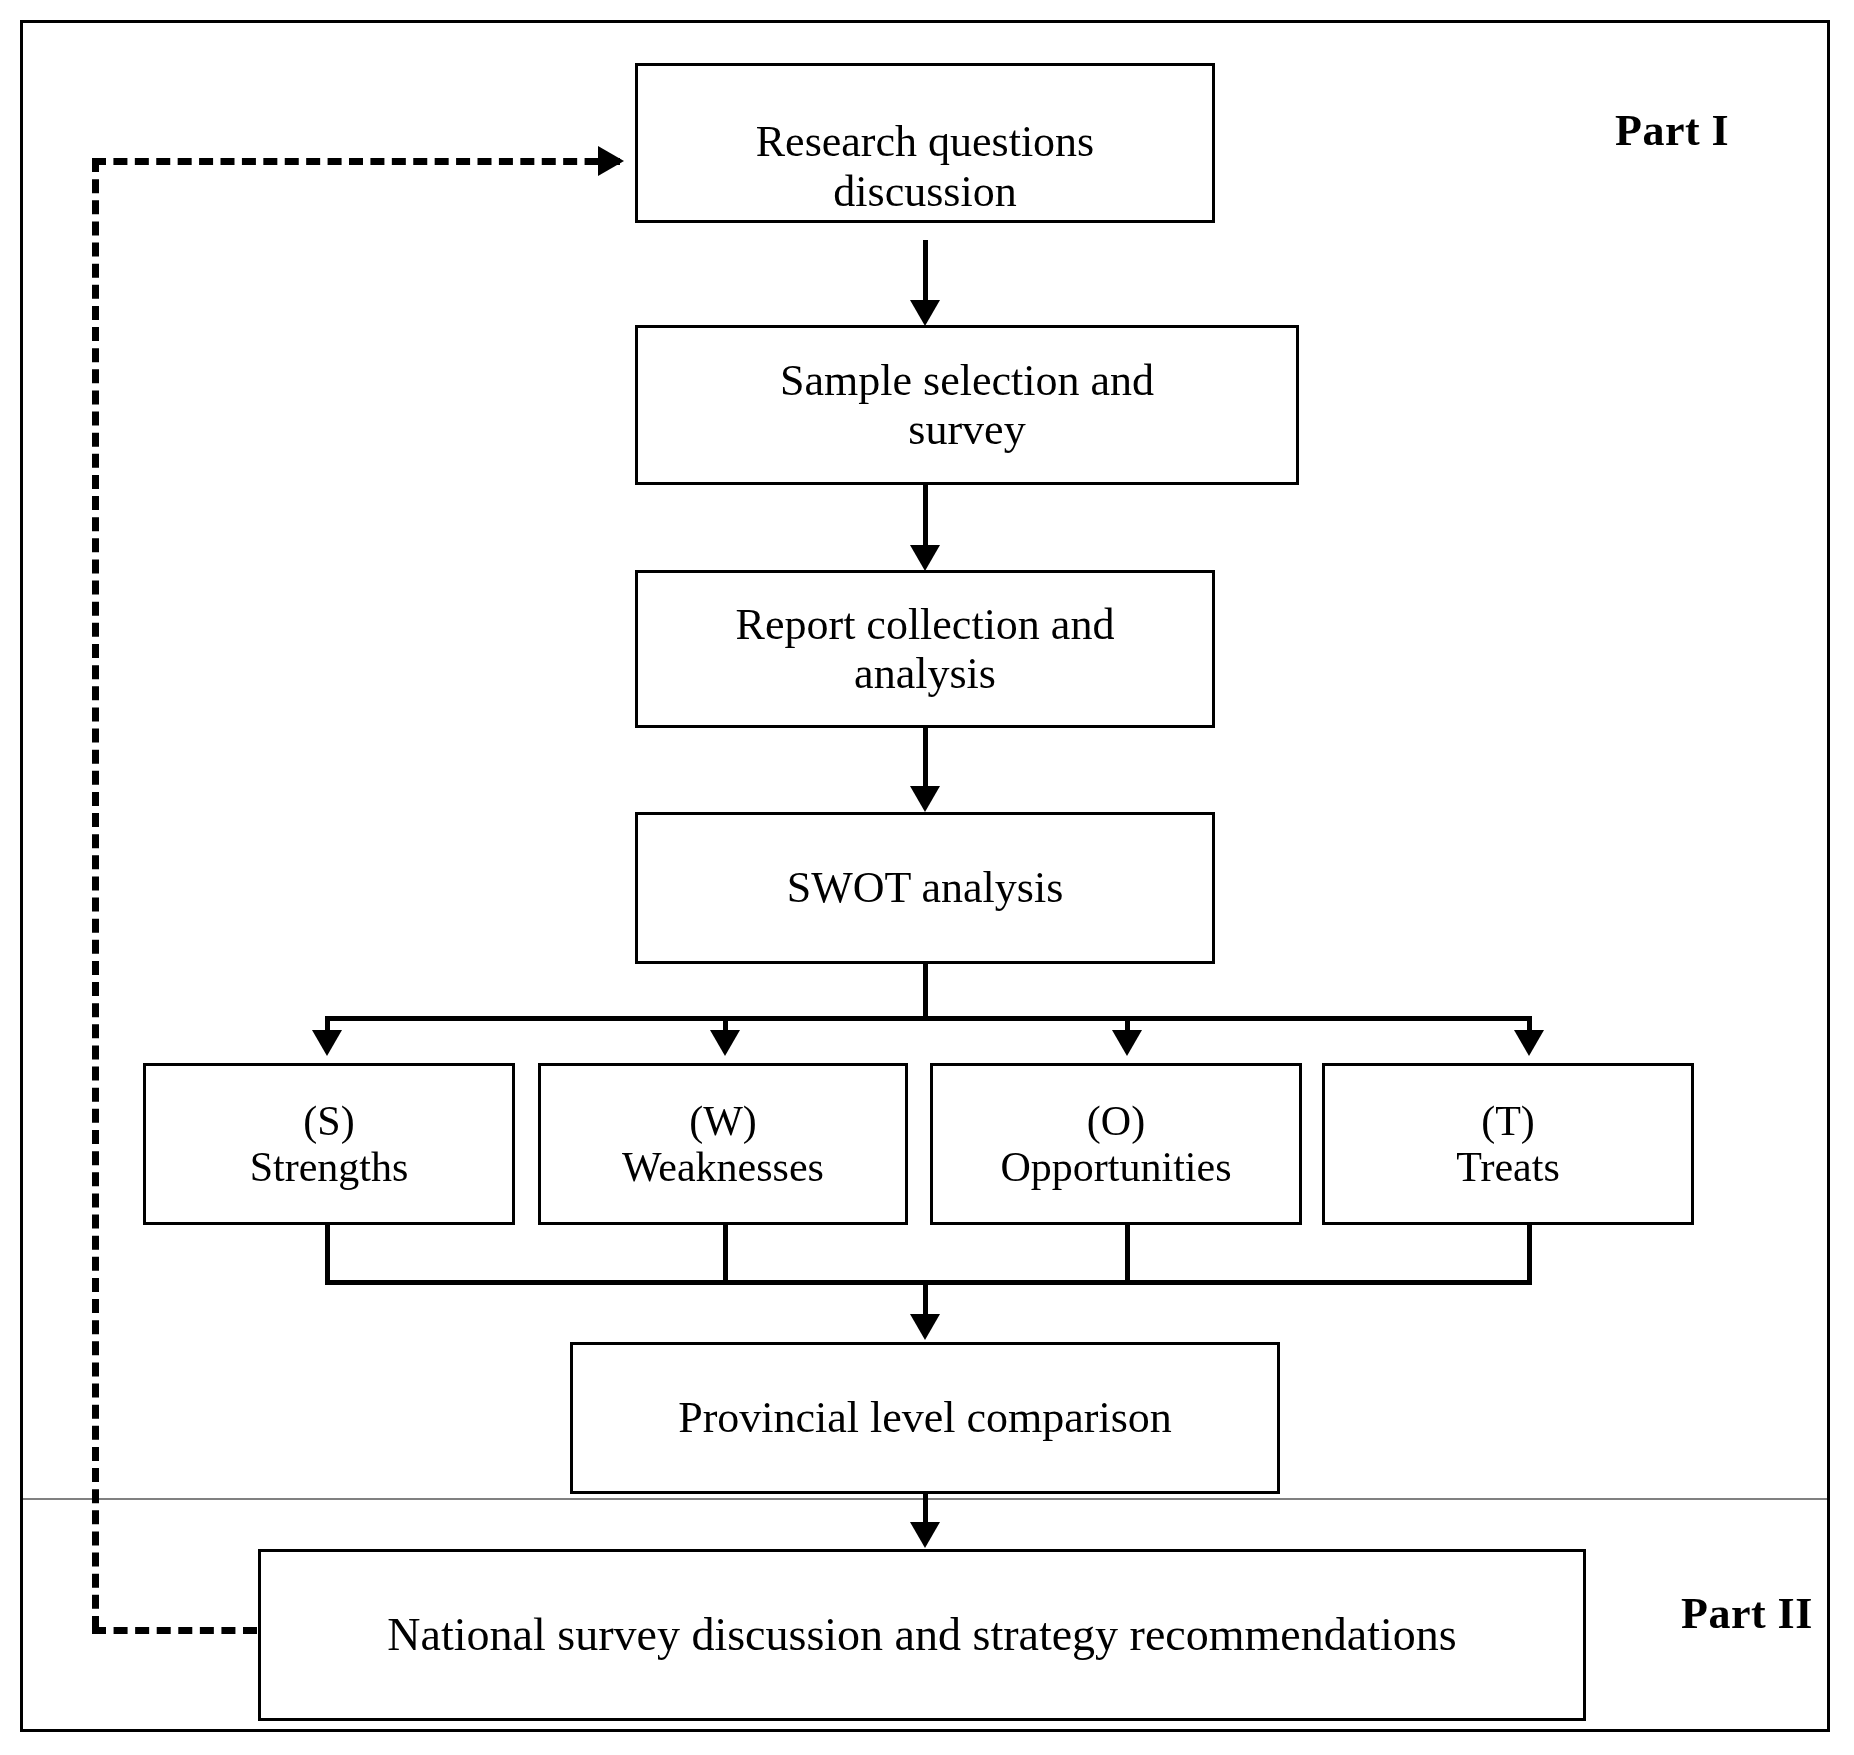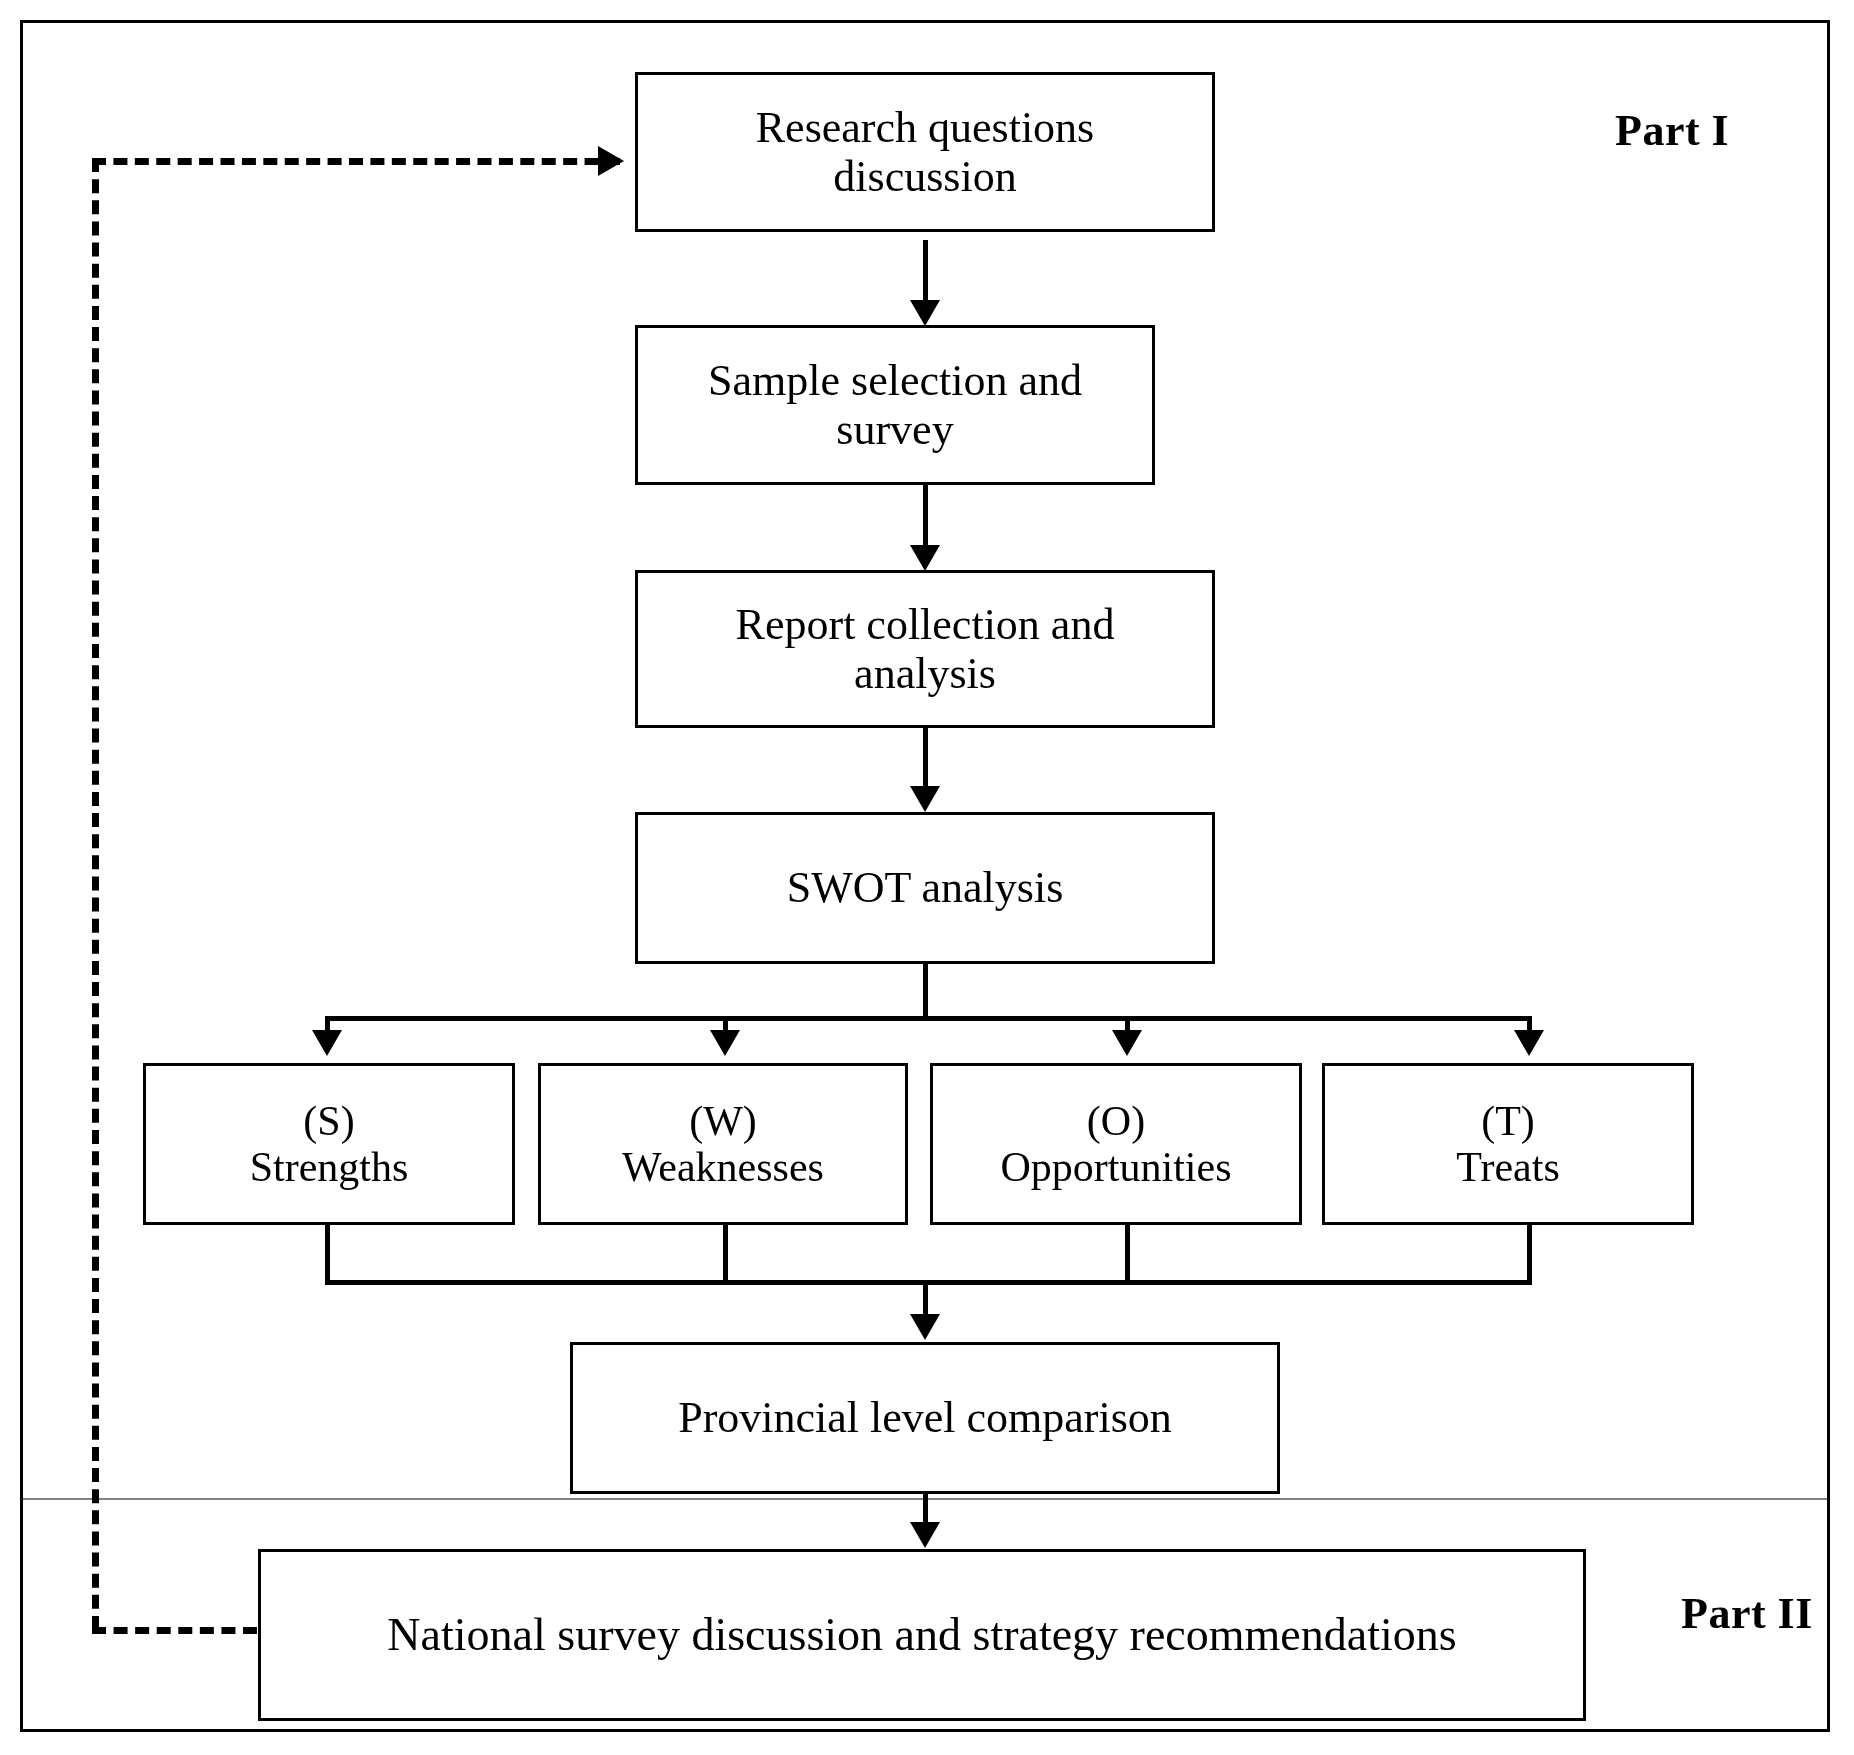--- a/index.html
+++ b/index.html
@@ -117,31 +117,31 @@
   <div class="part-divider"></div>
 
   <div class="part-label" style="left:1615px; top:105px;">Part I</div>
   <div class="part-label" style="left:1673px; top:1588px;margin-left:8px;">Part II</div>
 
   <div class="dashed-h" style="left:92px; top:1627px; width:165px;"></div>
   <div class="dashed-v" style="left:92px; top:158px; height:1472px;"></div>
   <div class="dashed-h" style="left:92px; top:158px; width:528px;"></div>
   <div class="arrowhead-right" style="left:598px; top:146px;"></div>
 
-  <div class="pbox" style="left:635px; top:72px; width:580px; height:160px;">
+  <div class="pbox" style="left:635px; top:63px; width:580px; height:160px;align-items:flex-end;">
     <div>
       <span>Research questions</span>
       <span>discussion</span>
     </div>
   </div>
 
   <div class="vline" style="left:923px; top:240px; height:78px;"></div>
   <div class="arrowhead" style="left:910px; top:300px;"></div>
 
-  <div class="pbox" style="left:635px; top:325px; width:520px; height:160px;">
+  <div class="pbox" style="left:635px; top:325px; width:664px; height:160px;">
     <div>
       <span>Sample selection and</span>
       <span>survey</span>
     </div>
   </div>
 
   <div class="vline" style="left:923px; top:485px; height:78px;"></div>
   <div class="arrowhead" style="left:910px; top:545px;"></div>
 
   <div class="pbox" style="left:635px; top:570px; width:580px; height:158px;">

